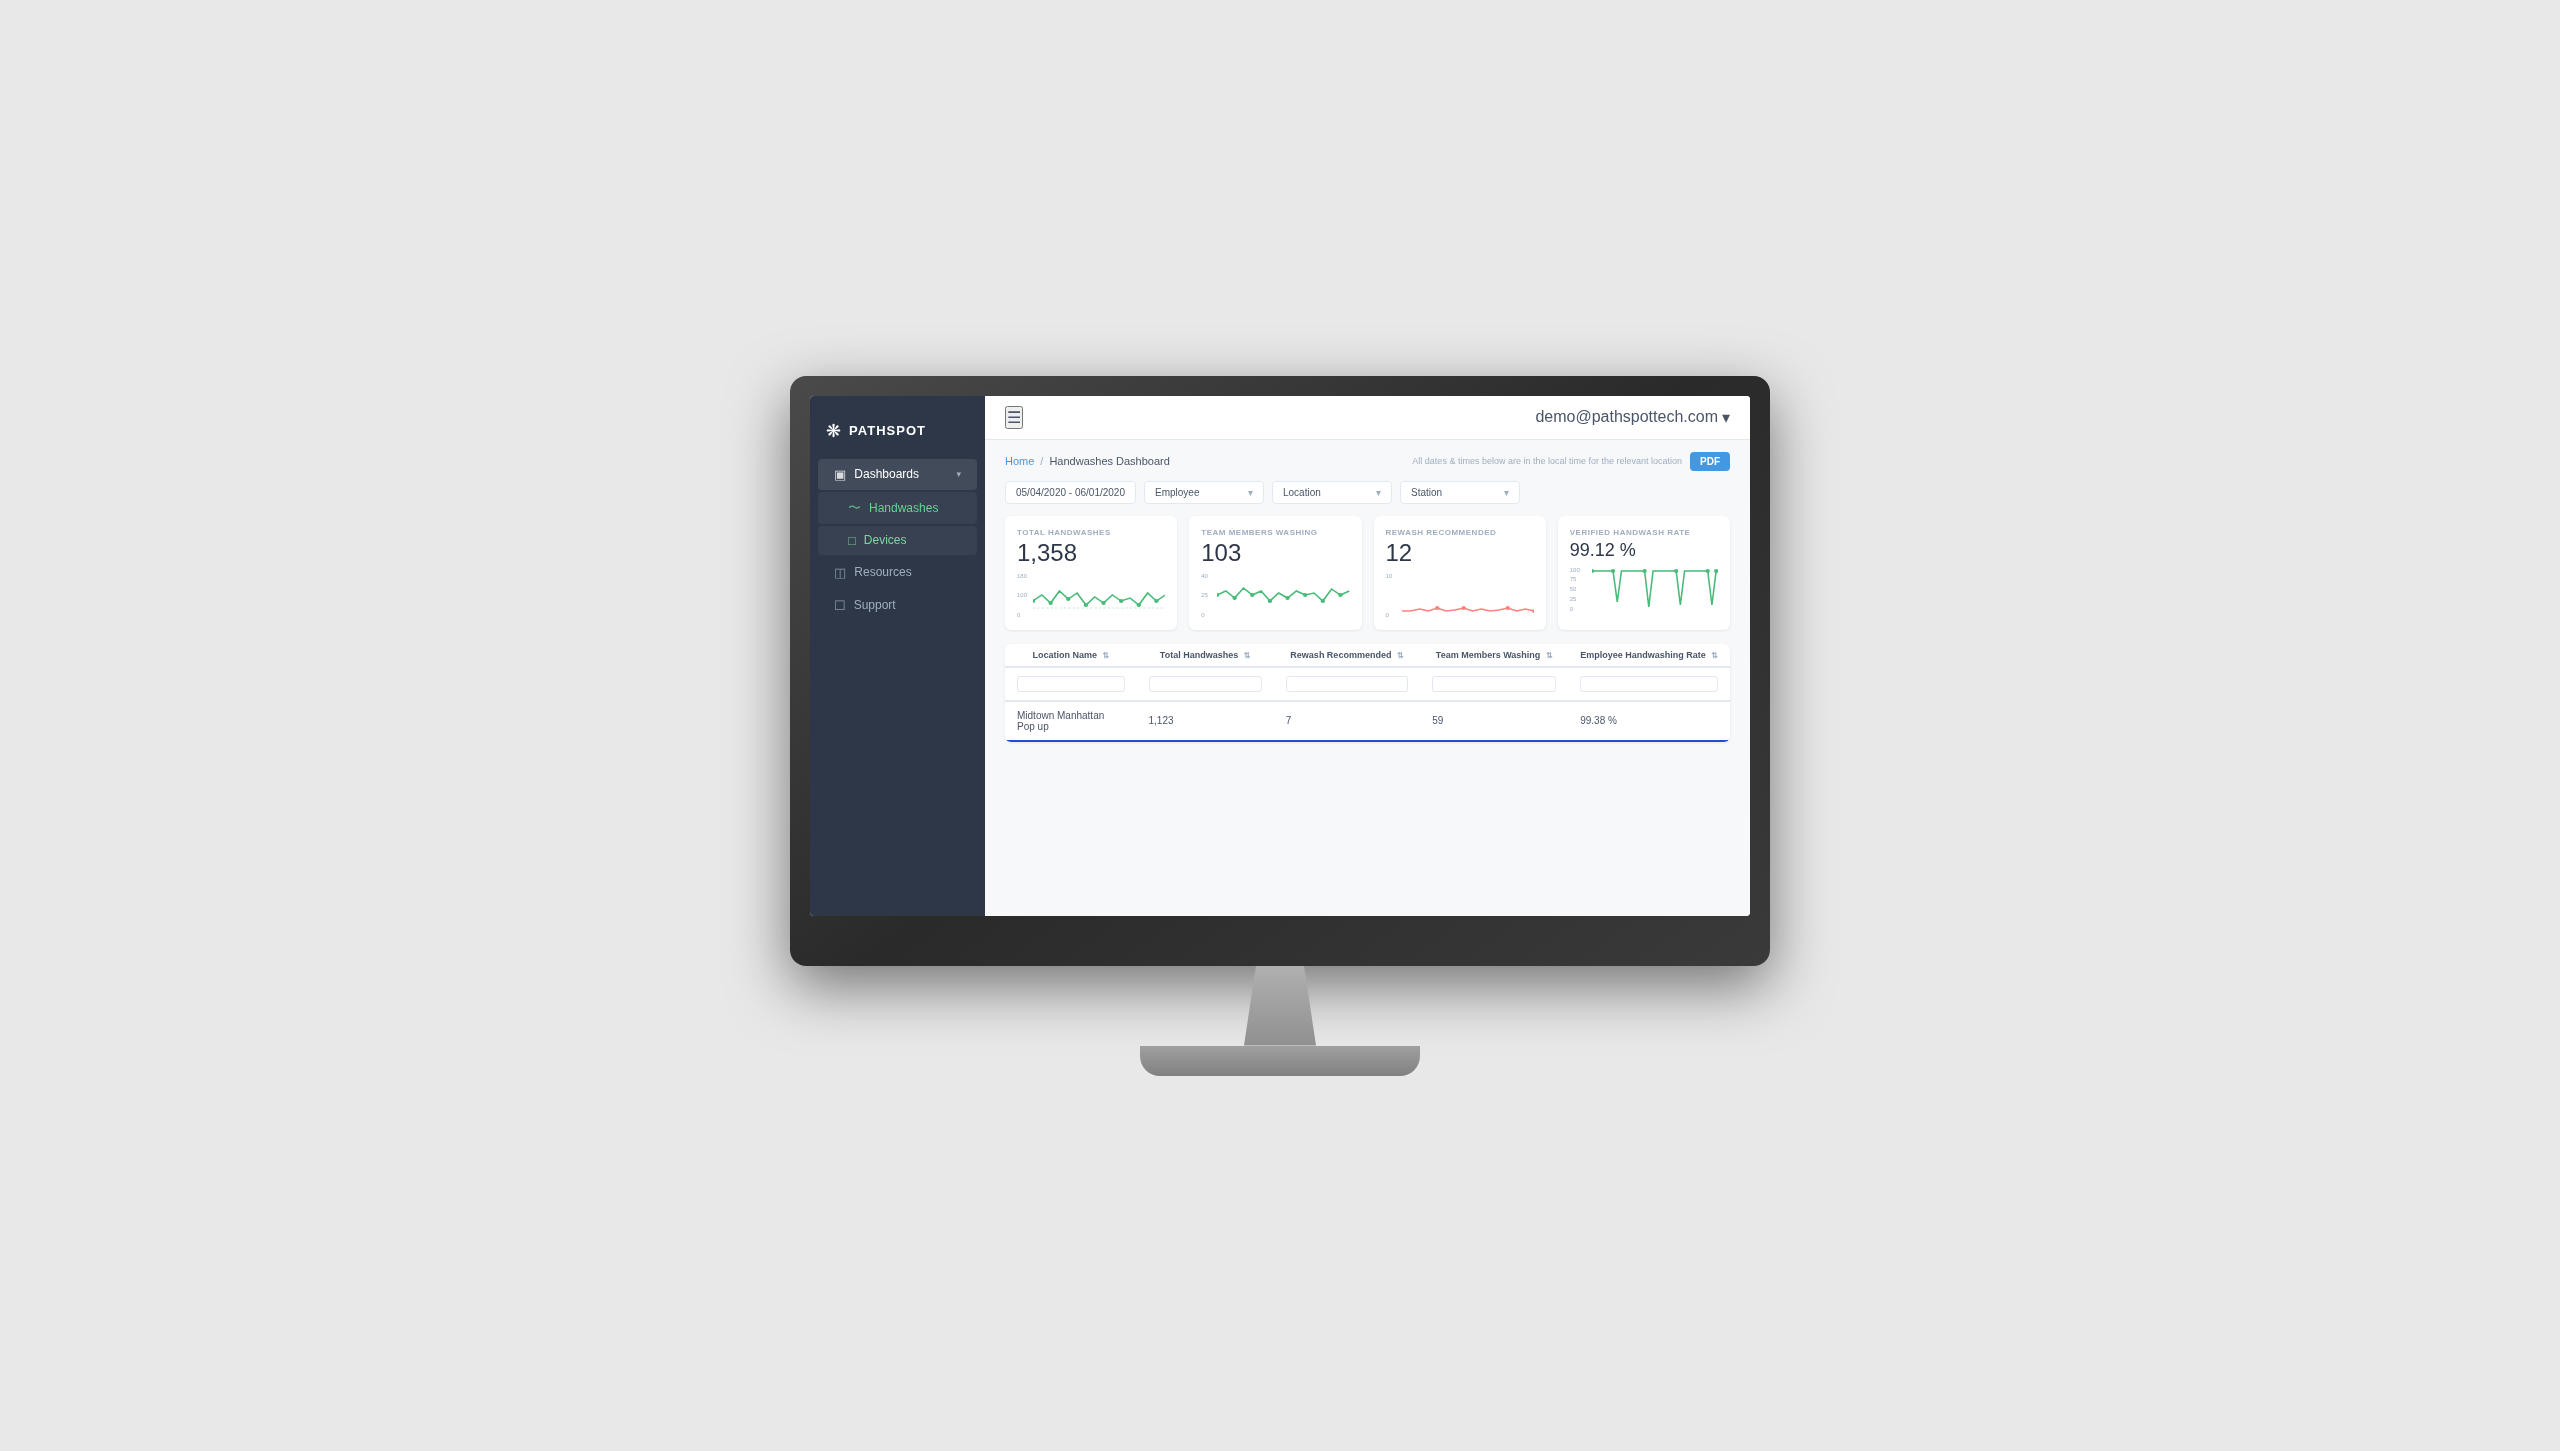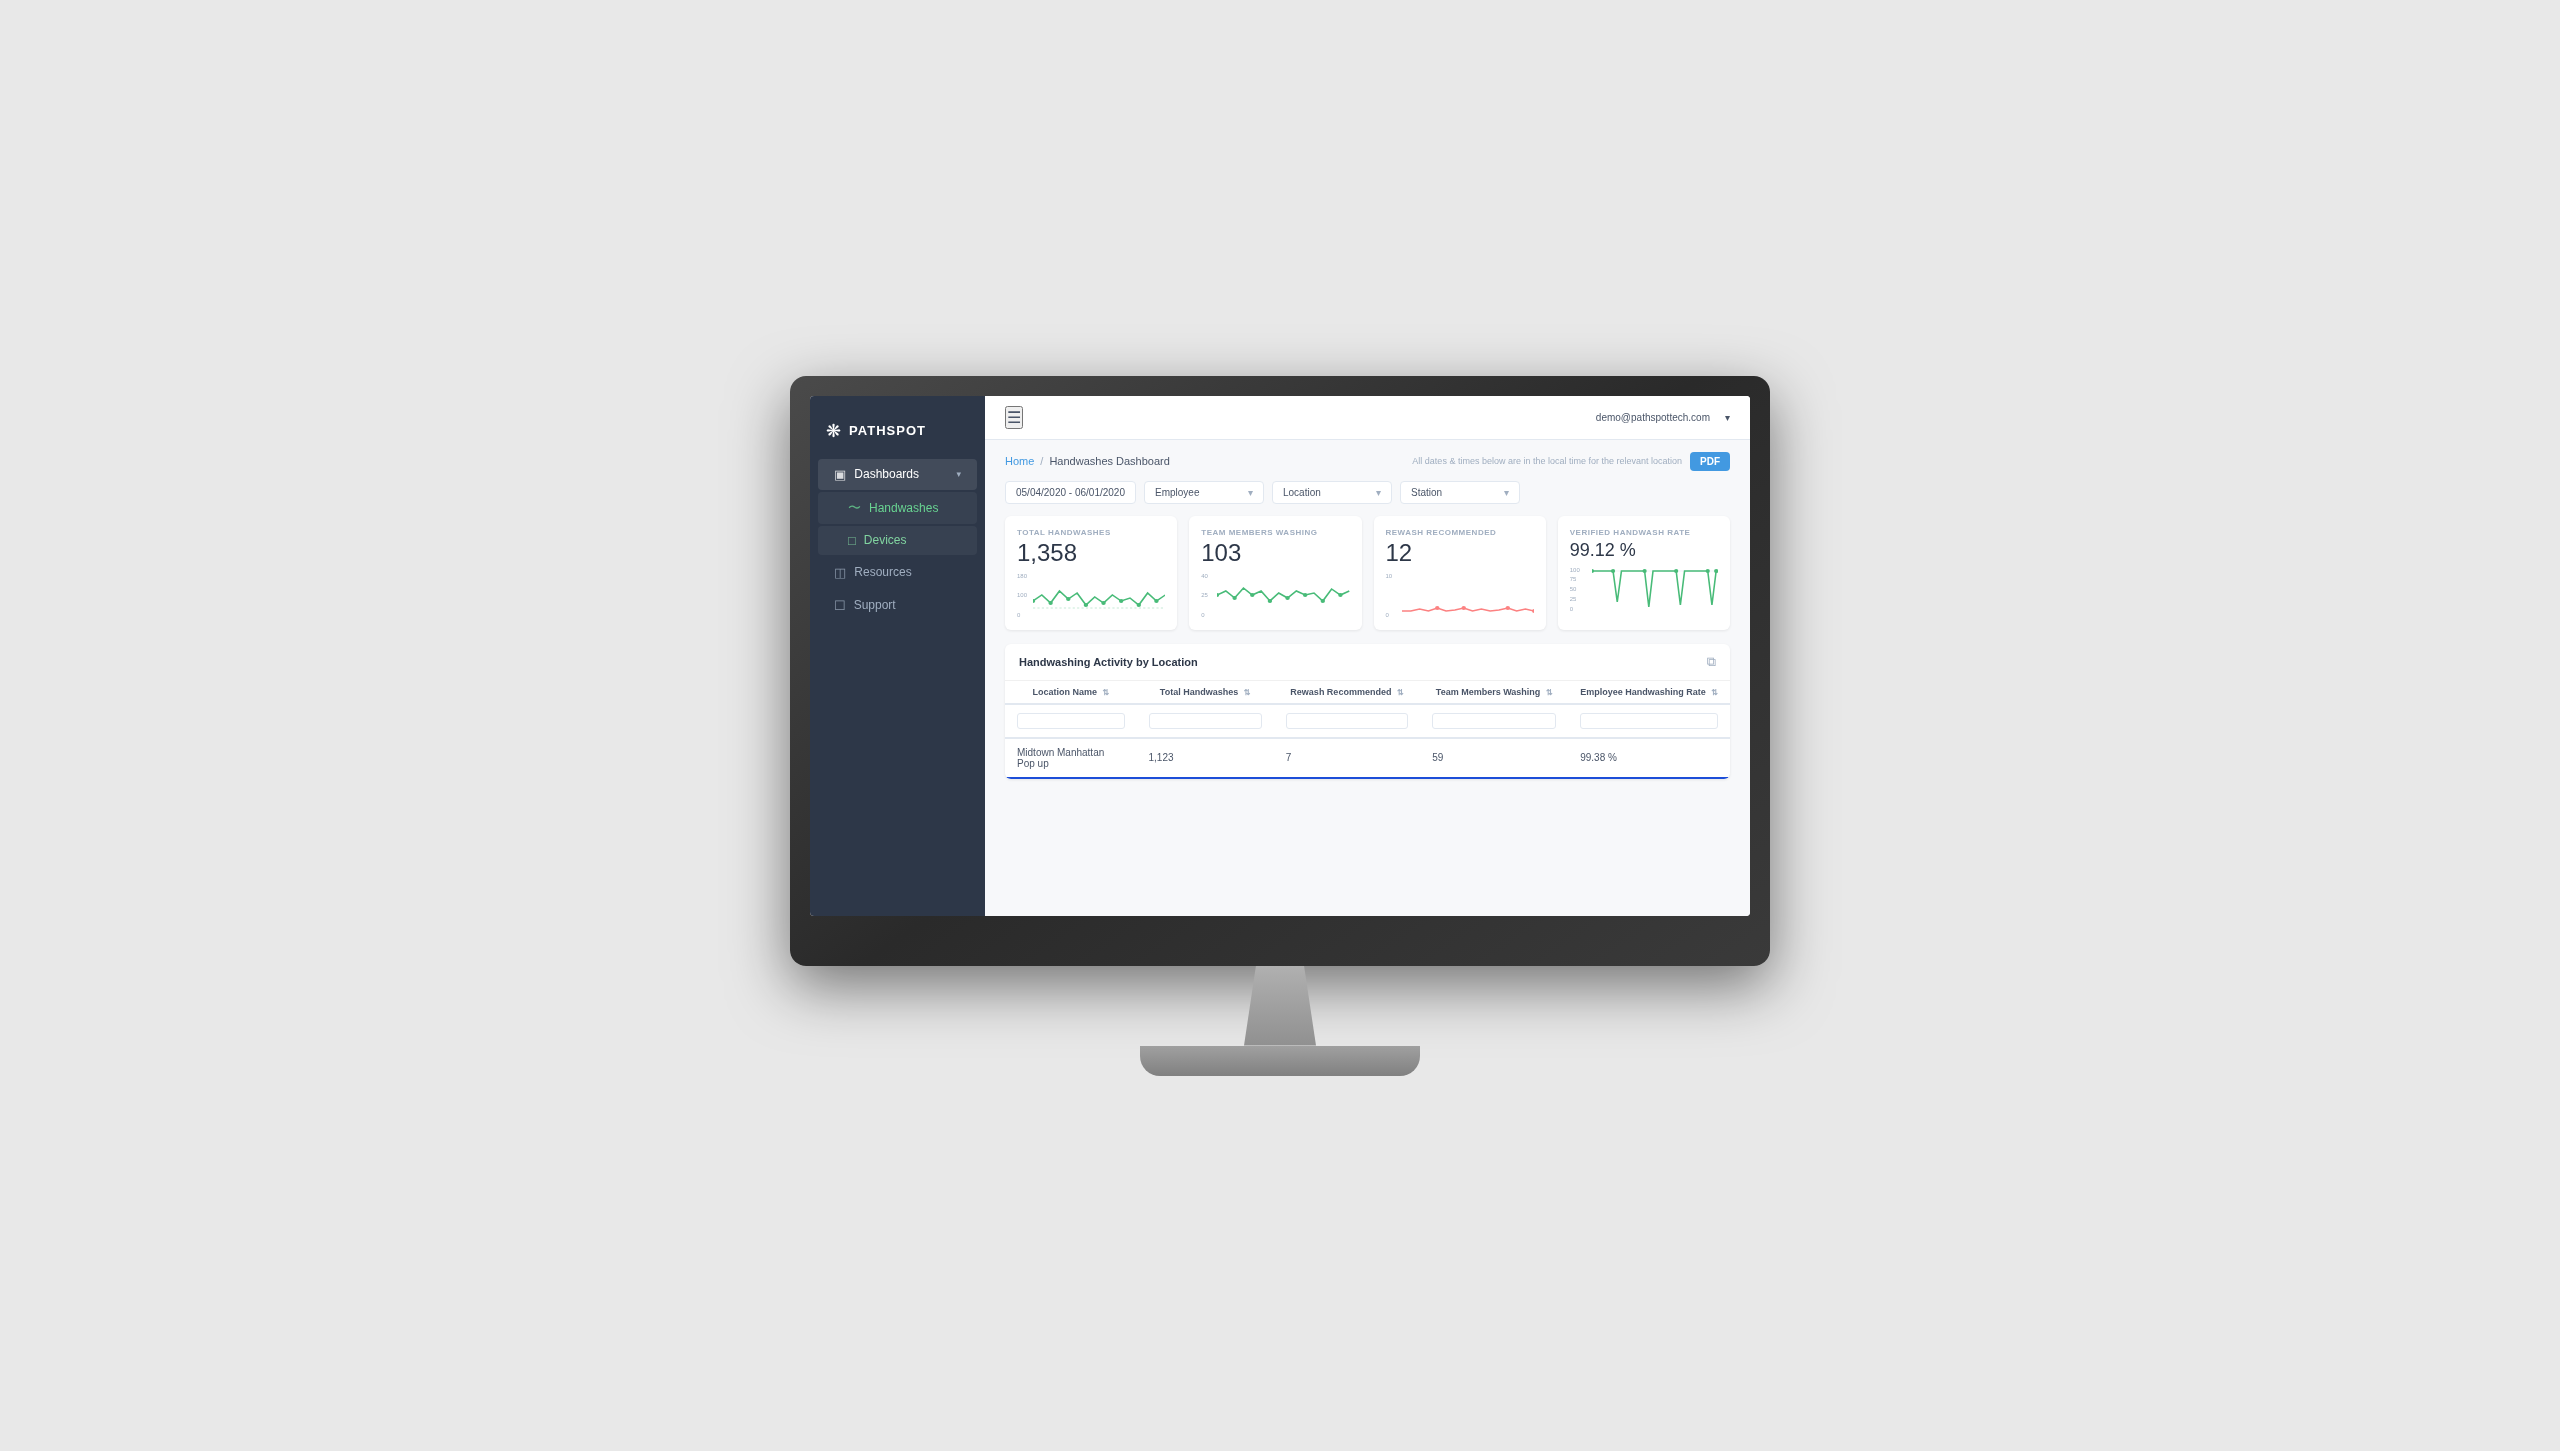--- a/index.html
+++ b/index.html
@@ -143,22 +143,22 @@
 
     .hamburger-btn {
       cursor: pointer;
       font-size: 16px;
       color: #4a5568;
     }
 
     .user-info {
       display: flex;
       align-items: center;
-      gap: 15px;
-      font-size: 10px;
+      gap: 4px;
+      font-size: 16px;
       color: #4a5568;
       cursor: pointer;
     }
 
     
     .content-area {
       flex: 1;
       overflow-y: auto;
       padding: 12px 20px;
     }
@@ -554,24 +554,20 @@
                     <circle cx="110" cy="4" r="2"></circle>
                     <circle cx="118" cy="4" r="2"></circle>
                   </g>
                 </svg>
               </div>
             </div>
 
           </div>
 
           <div class="table-section">
-            <div class="table-header">
-              <span class="table-title">Handwashing Activity by Location</span>
-              <span class="table-settings-icon">⧉</span>
-            </div>
 
 
             <table class="data-table">
               <thead>
                 <tr>
                   <th>
                     <span>Location Name</span>
                     <span class="sort-icon">⇅</span>
                   </th>
                   <th>

